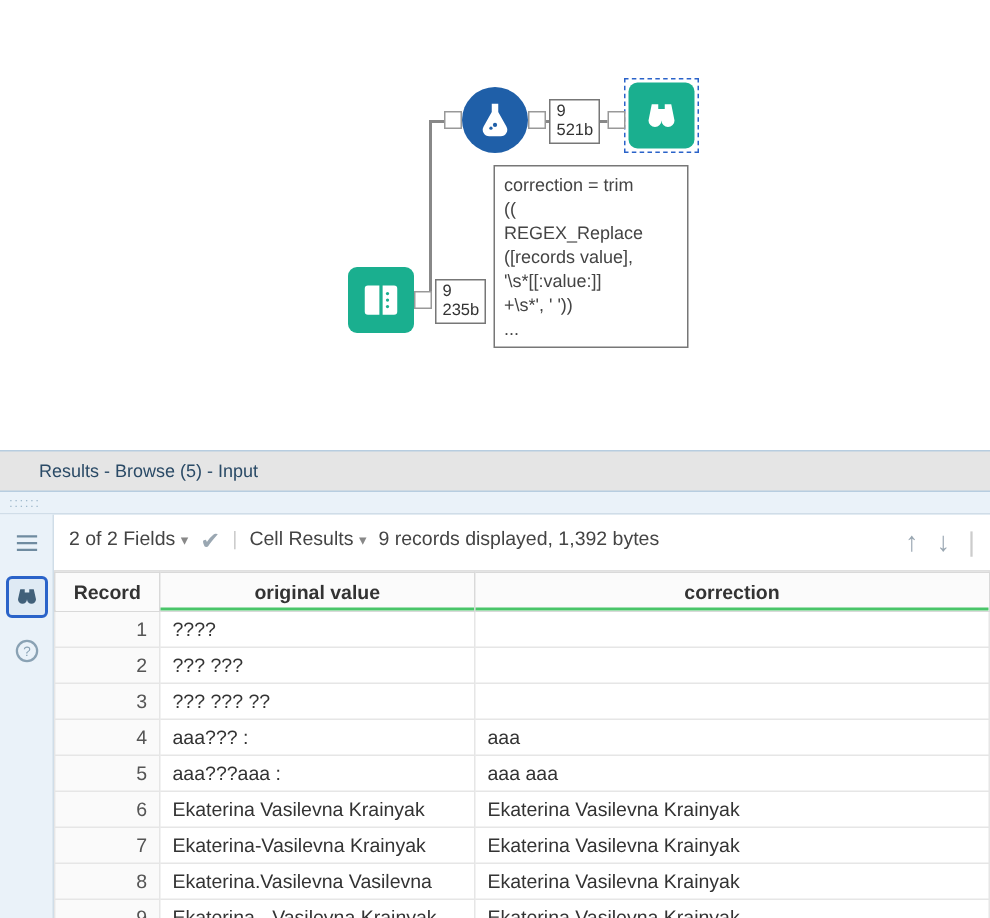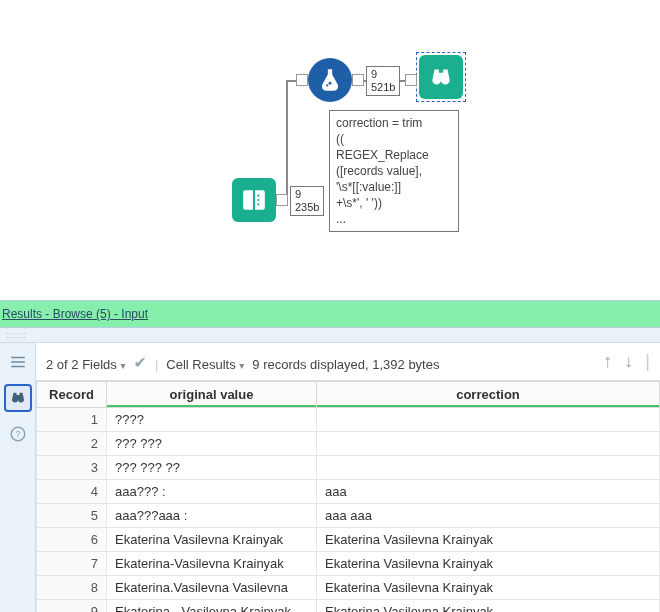--- a/index.html
+++ b/index.html
@@ -37,34 +37,34 @@
   }
   .codebox {
     position:absolute; border:1px solid #777; padding:4px 6px; background:#fff;
     font-size:12px; line-height:16px; color:#444; width:130px;
   }
   .conn { position:absolute; background:#888; }
   
   .ico { width:26px; height:26px; }
   
   .panel-header {
-    background:#86efac; border-top:1px solid #b7cde0; border-bottom:1px solid #b7cde0;
-    padding:6px 2px; color:#2a4a66; font-size:12px;text-decoration:underline;
+    background:#e5e5e5; border-top:1px solid #b7cde0; border-bottom:1px solid #b7cde0;
+    padding:6px 26px; color:#2a4a66; font-size:12px;
   }
   .dots { color:#9fb9cc; letter-spacing:1px; font-size:9px; padding:2px 6px; background:#eaf2f9; border-bottom:1px solid #d0dde8;}
   .panel-body { display:flex; }
   .side {
     width:36px; background:#eaf2f9; border-right:1px solid #d0dde8;
     display:flex; flex-direction:column; align-items:center; padding-top:6px; gap:10px;
   }
   .side .tbtn { width:26px; height:26px; display:flex; align-items:center; justify-content:center; color:#6f8ba0; border-radius:3px;}
   .side .tbtn.sel { outline:2px solid #2a63c9; outline-offset:-1px; background:#dfeaf4;}
   .main { flex:1; }
   .toolbar {
-    display:flex; align-items:flex-end; gap:8px; padding:8px 10px; border-bottom:1px solid #e0e0e0;
+    display:flex; align-items:flex-start; gap:8px; padding:8px 10px; border-bottom:1px solid #e0e0e0;
     color:#444; font-size:13px;
   }
   .toolbar .sep { color:#ccc; }
   .chev { color:#888; font-size:10px;}
   .arrows { margin-left:auto; display:flex; gap:12px; color:#9aa7b2; font-size:18px;}
   .arrows span { cursor:pointer; }
   table.grid { width:100%; border-collapse:collapse; table-layout:fixed; }
   table.grid th {
     background:#fbfbfb; border:1px solid #d9d9d9; padding:5px 8px; text-align:center;
     font-weight:600; color:#333; font-size:13px; position:relative;

